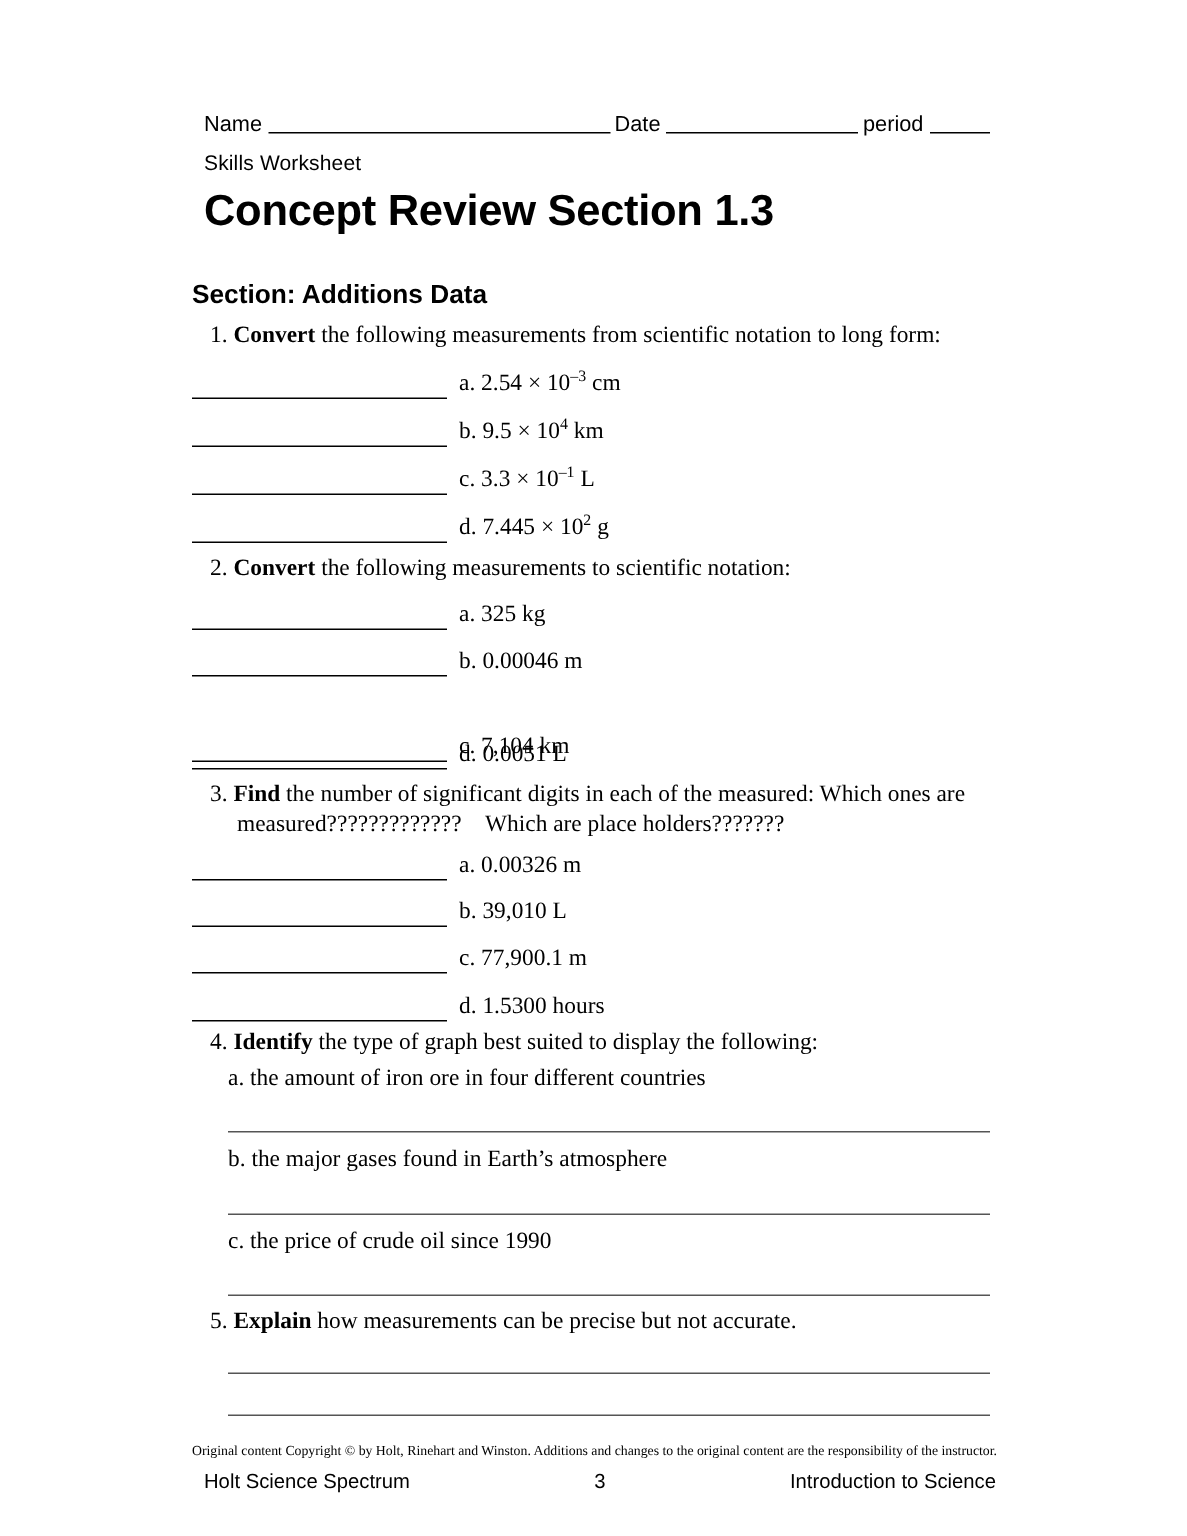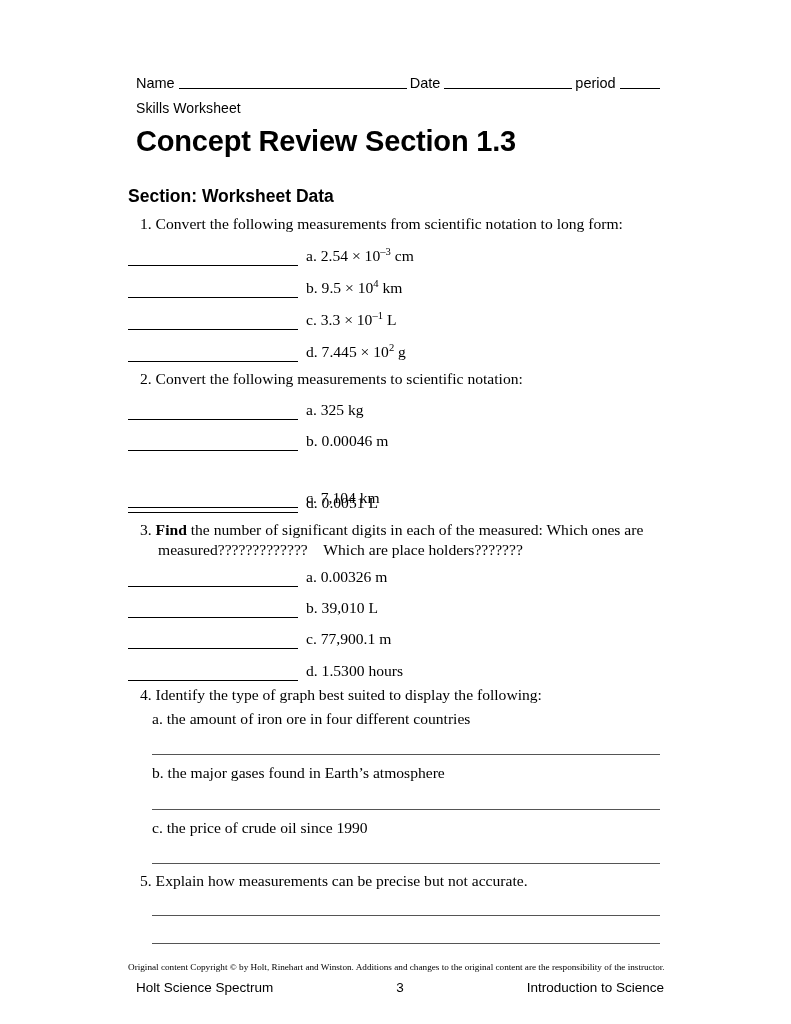--- a/index.html
+++ b/index.html
@@ -75,21 +75,21 @@
     font-weight: bold;
   }
 
   .qstem {
     position: absolute;
     font-size: 15.6px;
     line-height: 19px;
     white-space: nowrap;
   }
   .qstem .num { }
-  .qstem b { font-weight: normal; }
+  .qstem b { font-weight: bold; }
 
   .qstem-wrap {
     position: absolute;
     font-size: 15.6px;
     line-height: 19.5px;
     width: 540px;
   }
   .qstem-wrap .indent2 { display: block; padding-left: 18px; }
 
   
@@ -165,21 +165,21 @@
     <span class="lbl">Name</span>
     <span class="rule rule-name"></span>
     <span class="lbl">Date</span>
     <span class="rule rule-date"></span>
     <span class="lbl">period</span>
     <span class="rule rule-period"></span>
   </div>
 
   <div class="skills">Skills Worksheet</div>
   <div class="doc-title">Concept Review Section 1.3</div>
-  <div class="section-head">Section: Worksheet Data</div>
+  <div class="section-head">Section: Additions Data</div>
 
   <div class="qstem" style="left:140px; top:214px;">
     <span class="num">1.</span>
     <b>Convert</b><span> the following measurements from scientific notation to long form:</span>
   </div>
 
   <div class="itemrow" style="left:128px; top:246px;">
     <span class="blank"></span>
     <span class="itext">
       <span>a.</span>

